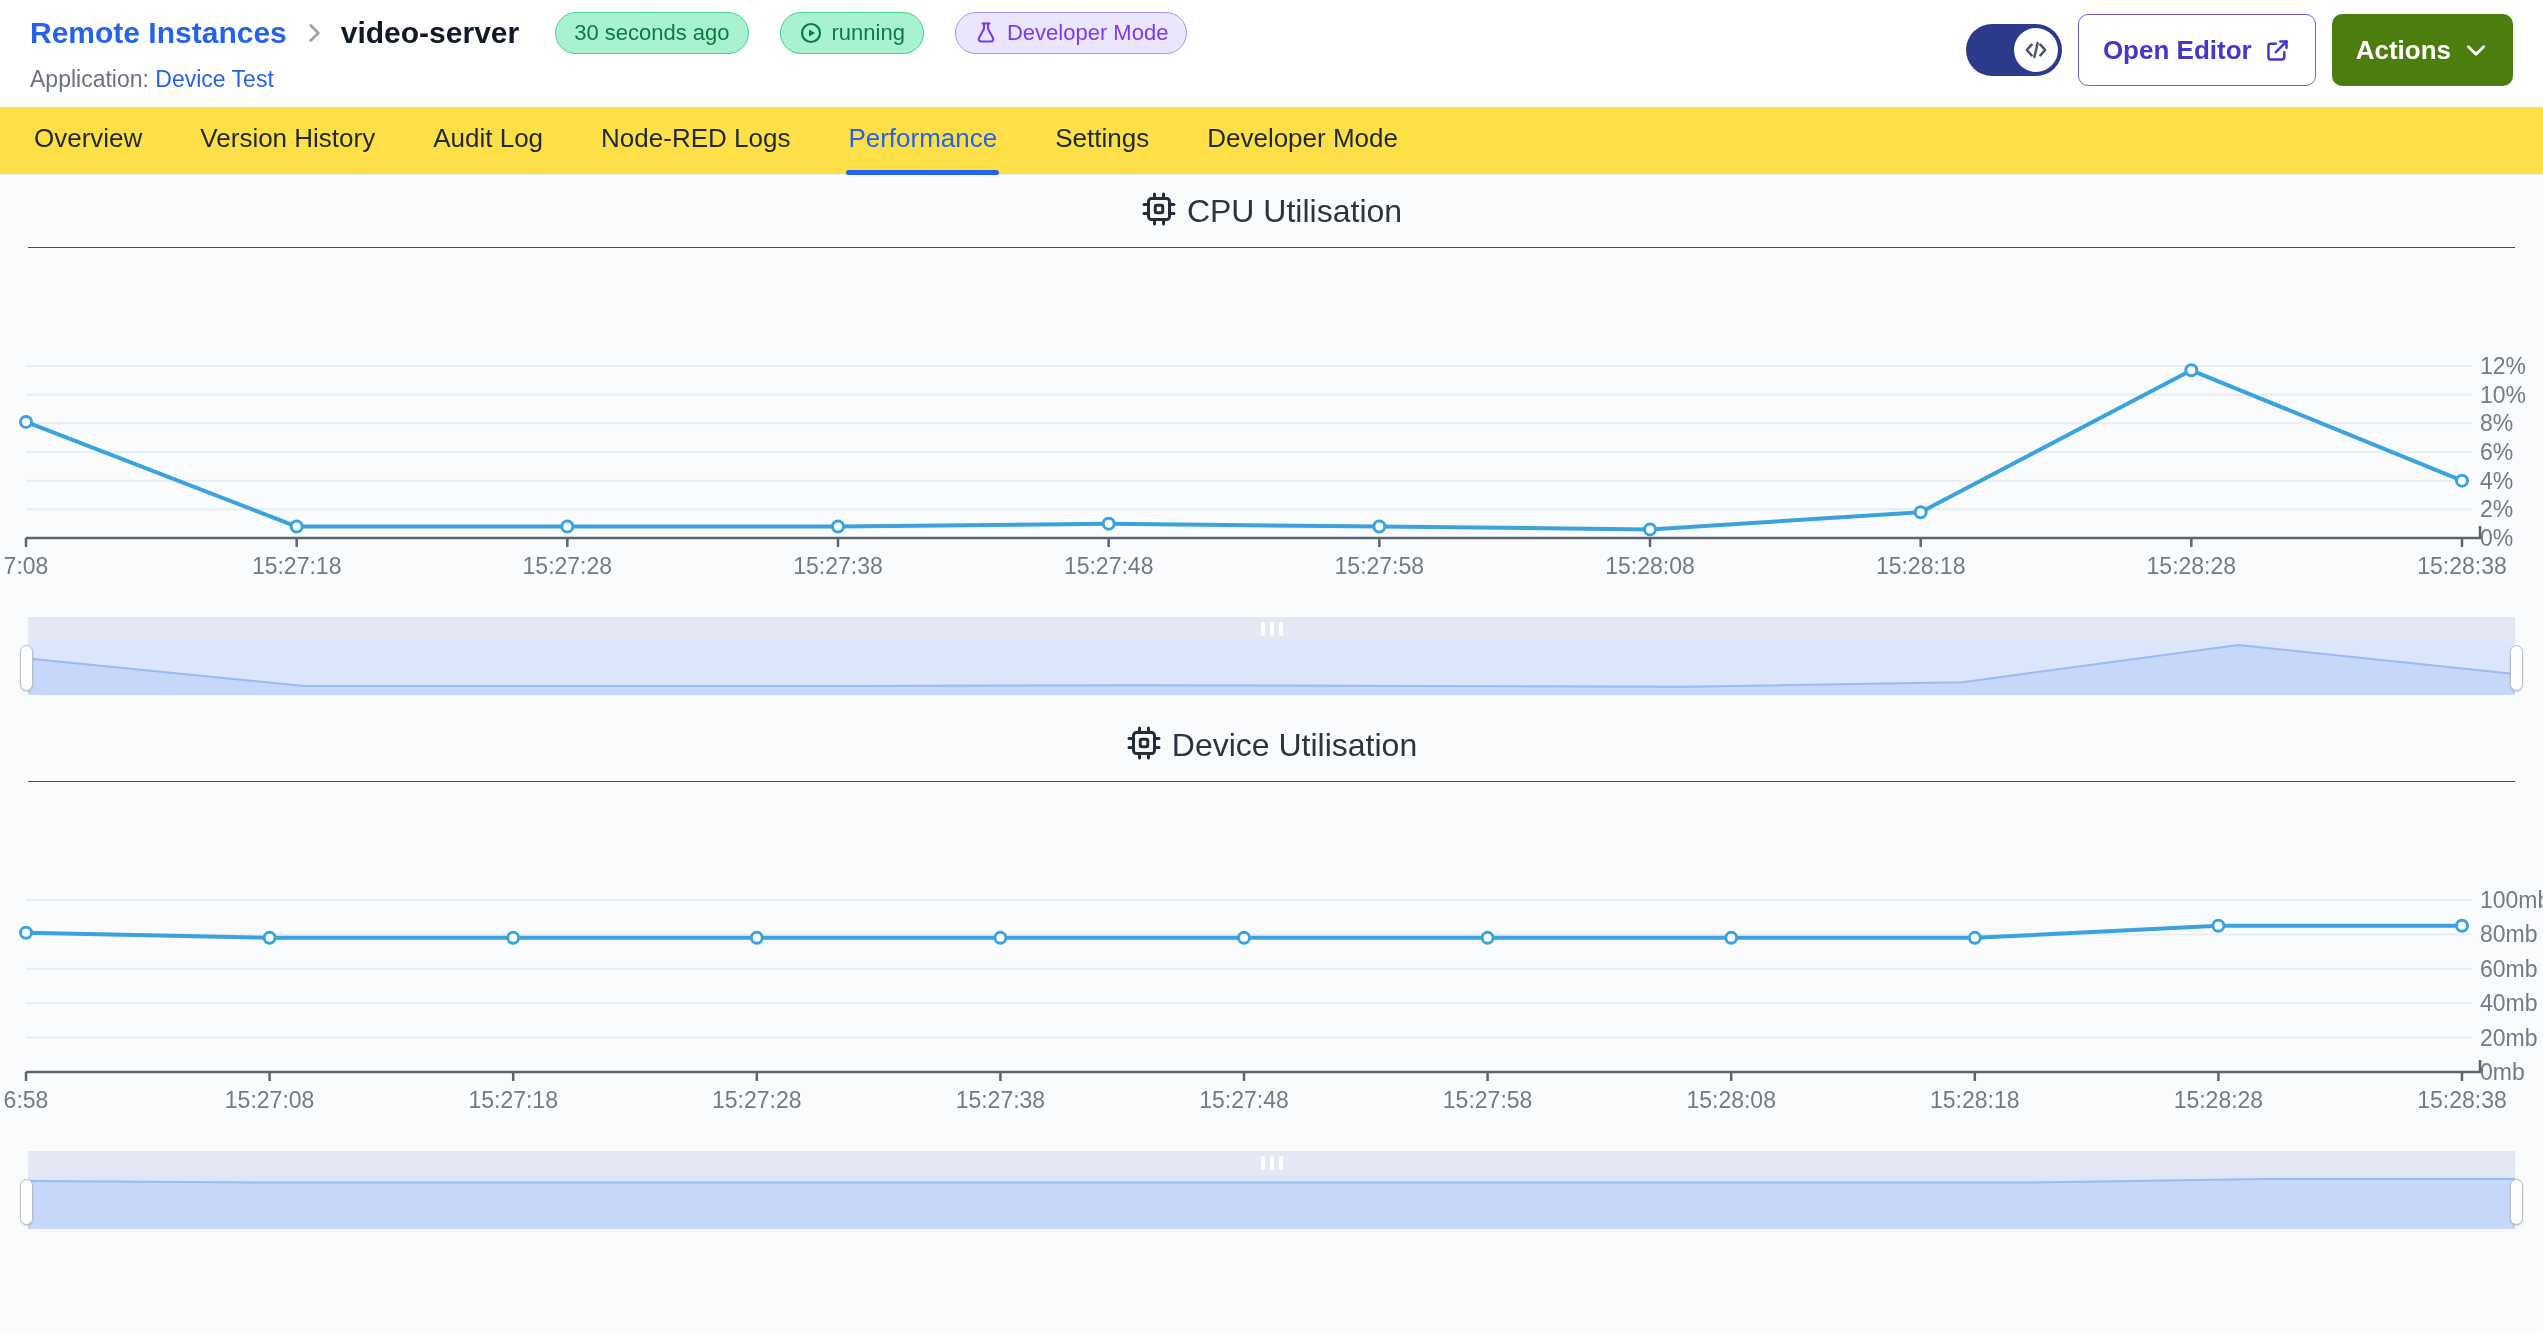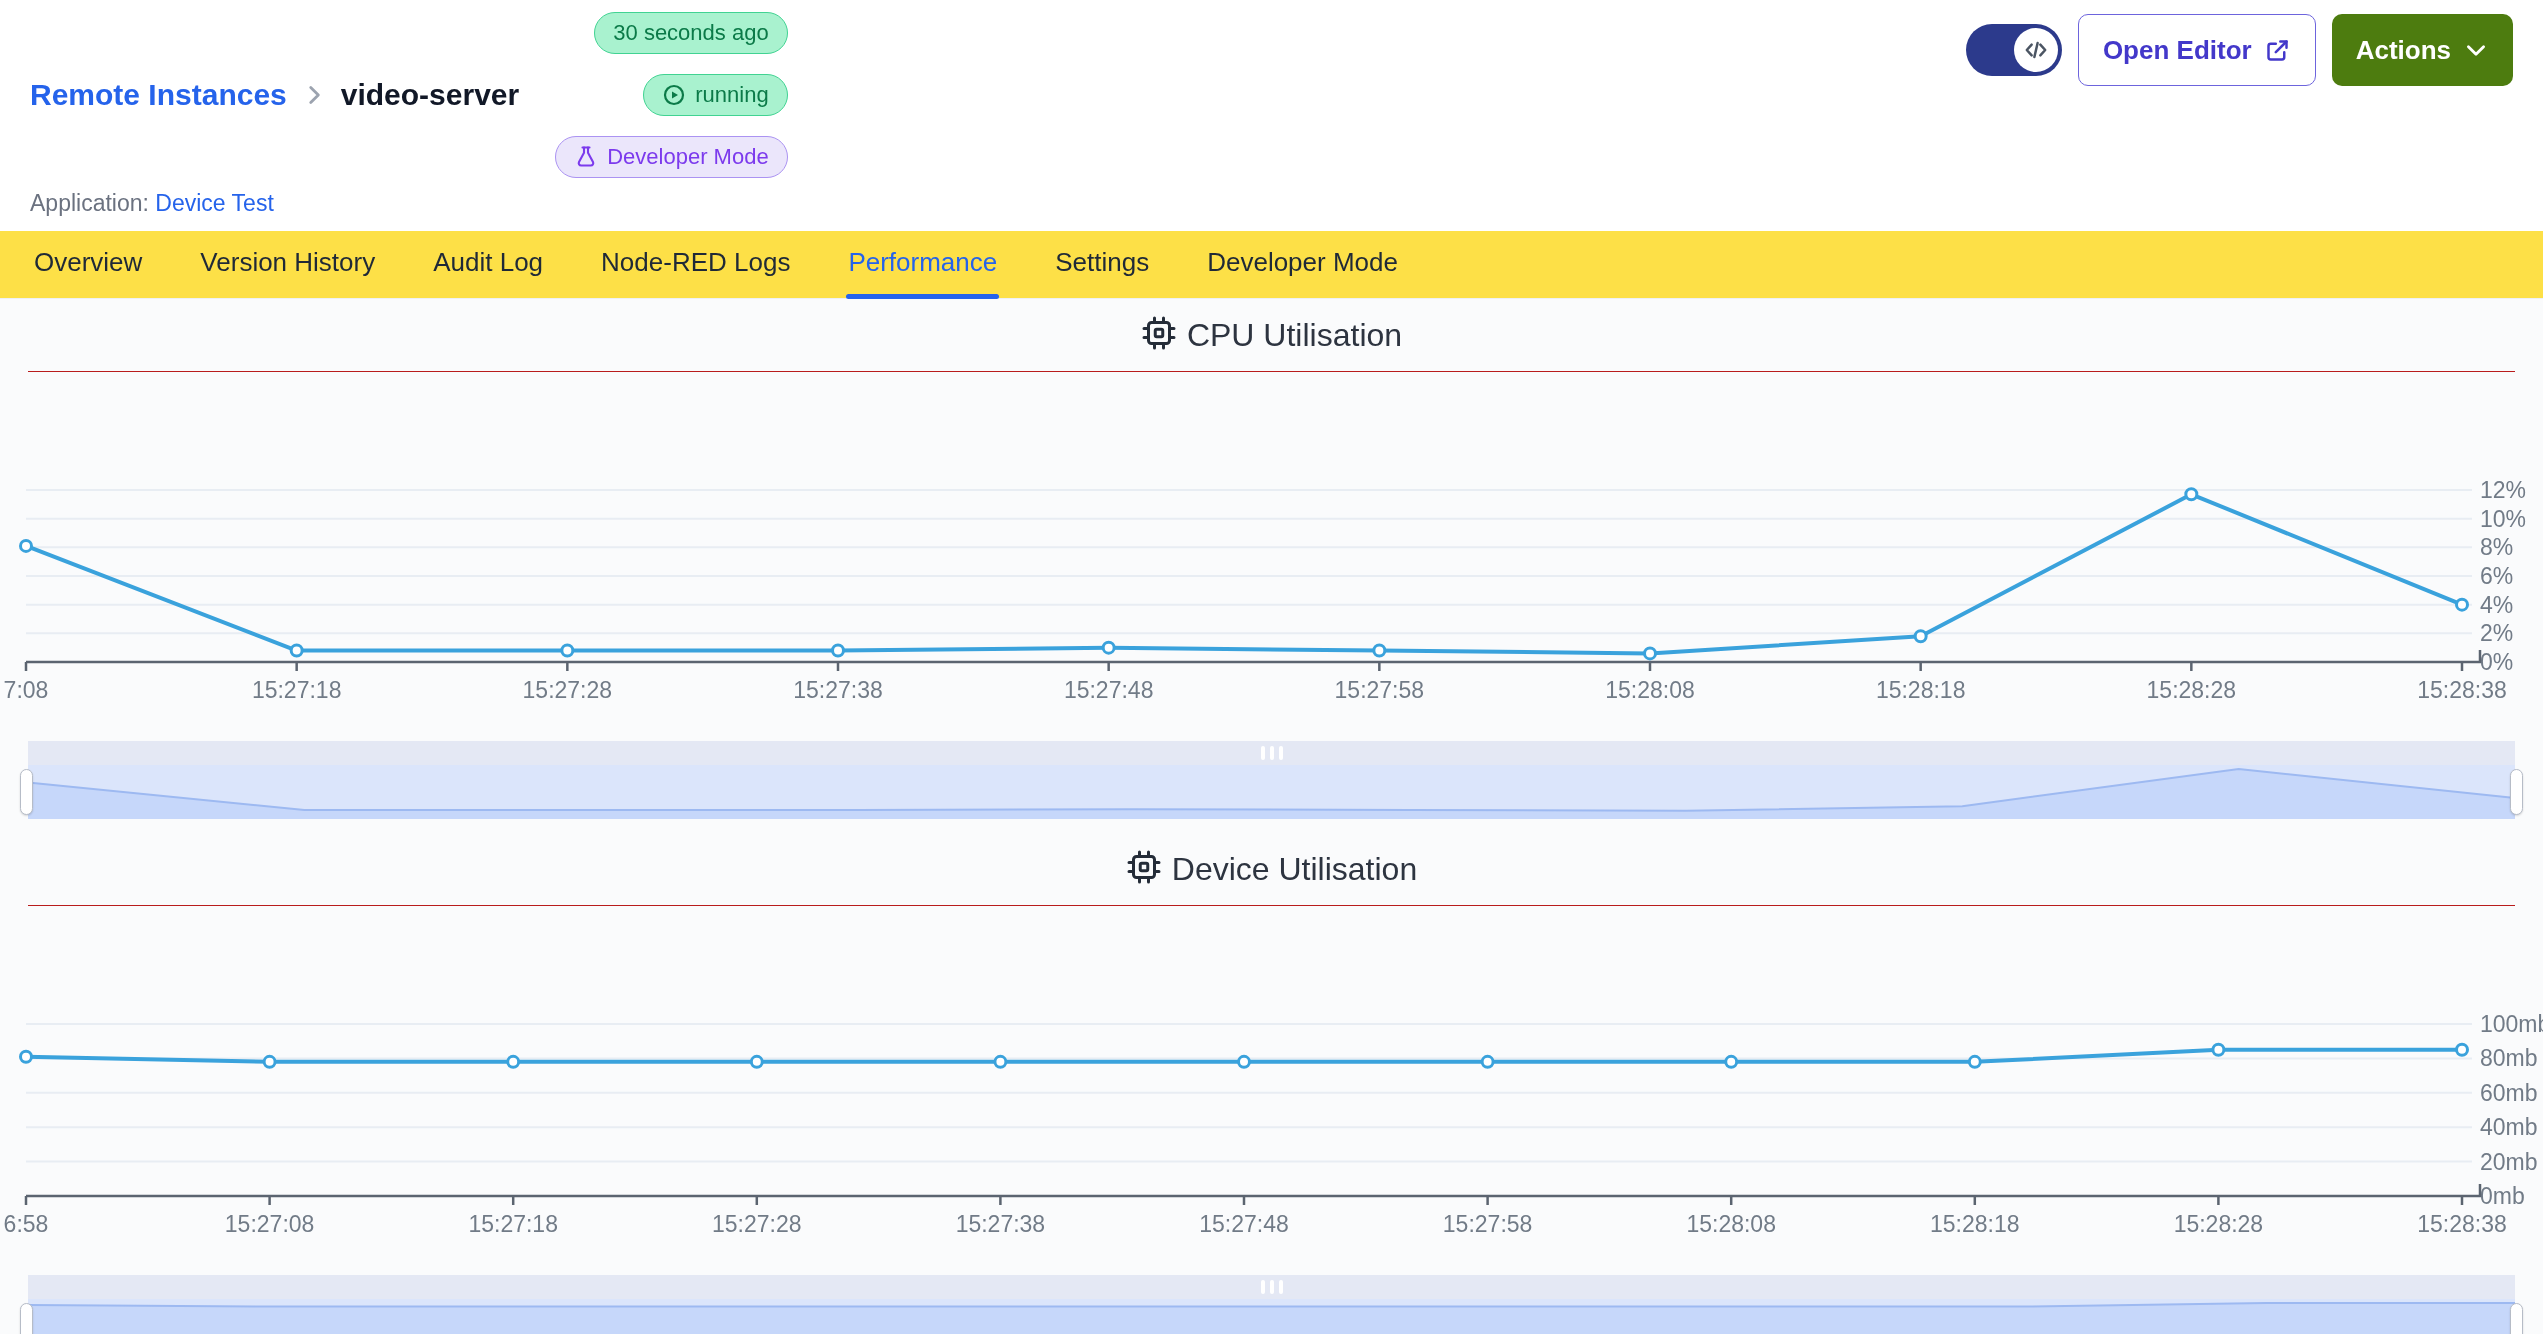--- a/index.html
+++ b/index.html
@@ -4,21 +4,21 @@
 <style>
   * { margin:0; padding:0; box-sizing:border-box; }
   html,body { width:2543px; height:1334px; overflow:hidden; background:#fff;
     font-family:"Liberation Sans", sans-serif; color:#1f2937; }
 
   .top { display:flex; justify-content:space-between; align-items:flex-start; padding:12px 30px 0 30px; background:#fff; }
   .crumb-row { display:flex; align-items:center; gap:14px; }
   .crumb-parent { color:#2563eb; font-size:30px; font-weight:700; text-decoration:none; cursor:pointer; }
   .crumb-sep { display:flex; align-items:center; color:#9ca3af; }
   .crumb-current { color:#111827; font-size:30px; font-weight:700; }
-  .badges { display:flex; align-items:flex-end; gap:20px; margin-left:22px;flex-direction:column; }
+  .badges { display:flex; align-items:center; gap:31px; margin-left:22px; }
   .pill { display:flex; align-items:center; gap:9px; font-size:22px; padding:7px 18px; border-radius:999px; white-space:nowrap; }
   .pill.green { background:#a9f2cf; border:1.5px solid #41d392; color:#0b7a48; }
   .pill.purple { background:#ebe6fb; border:1.5px solid #ab93f2; color:#7c3aed; }
   .app-row { margin-top:12px; font-size:23px; color:#6b7280; }
   .app-row a { color:#2563eb; text-decoration:none; cursor:pointer; }
 
   .controls { display:flex; align-items:center; gap:16px; padding-top:2px; }
   .toggle { width:96px; height:52px; border-radius:26px; background:#2c3a8c; position:relative; cursor:pointer; }
   .toggle .knob { position:absolute; top:4px; right:4px; width:44px; height:44px; border-radius:50%; background:#fff;
     display:flex; align-items:center; justify-content:center; color:#4b5563; }

